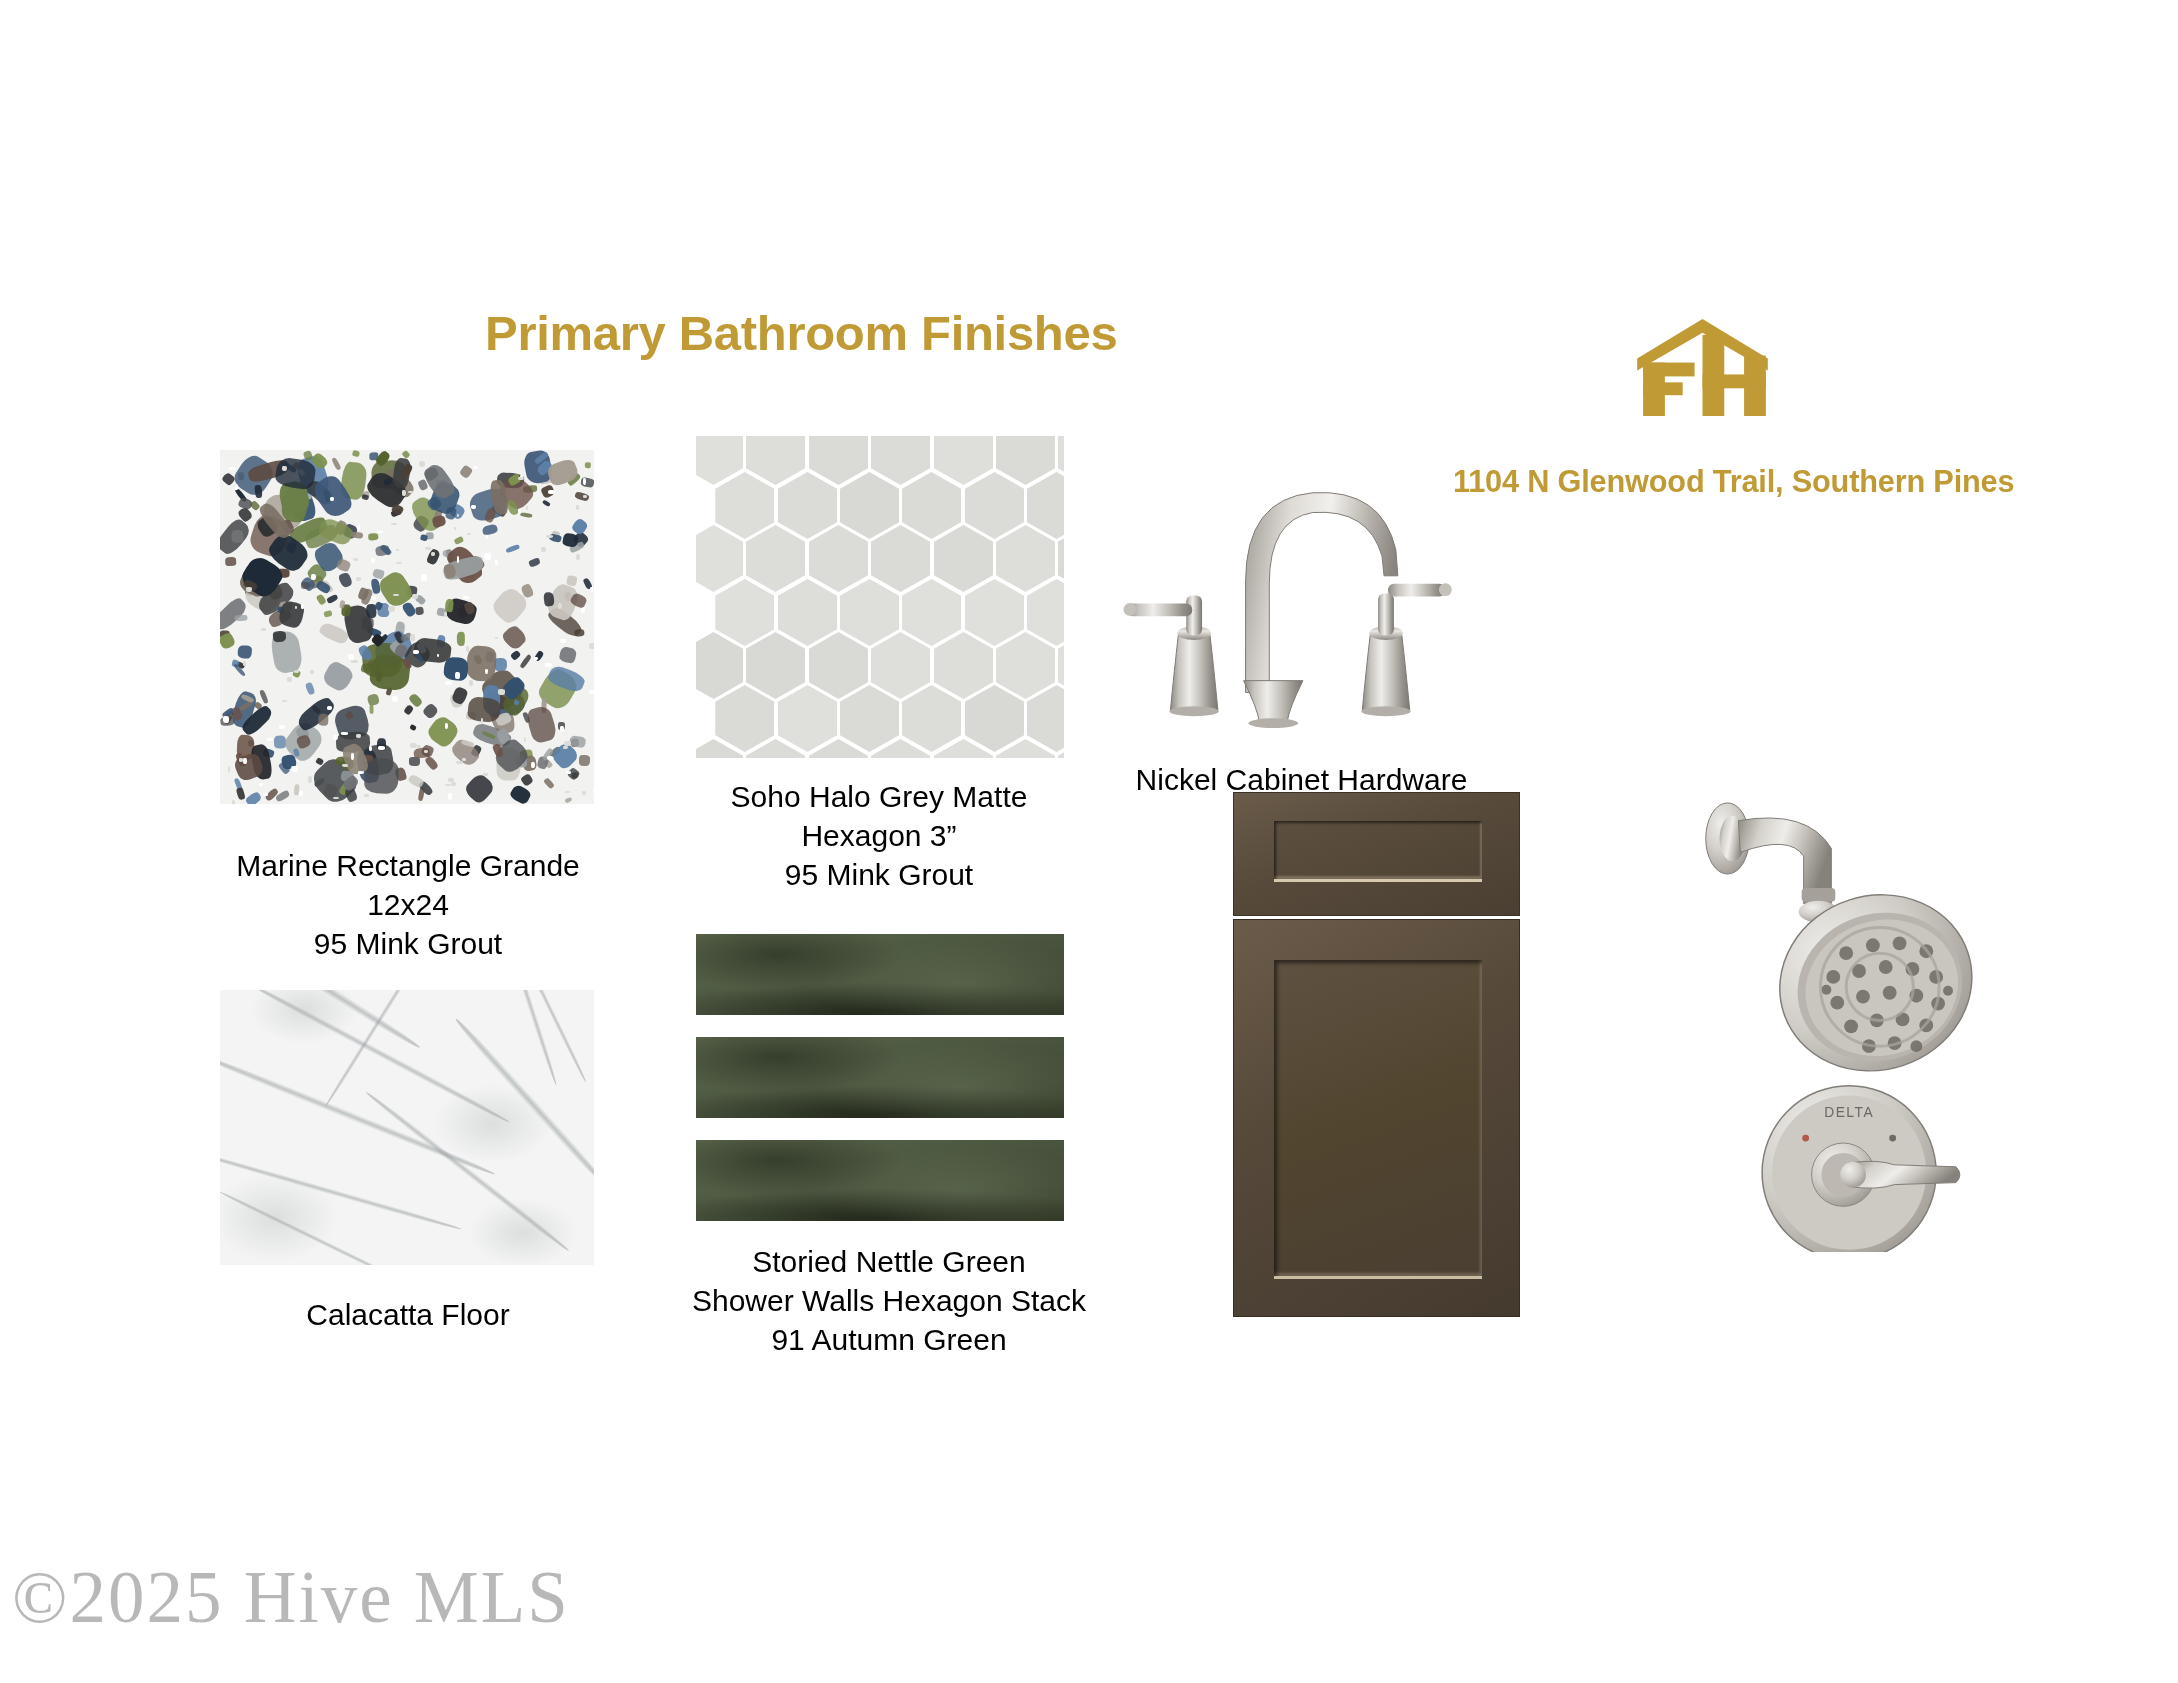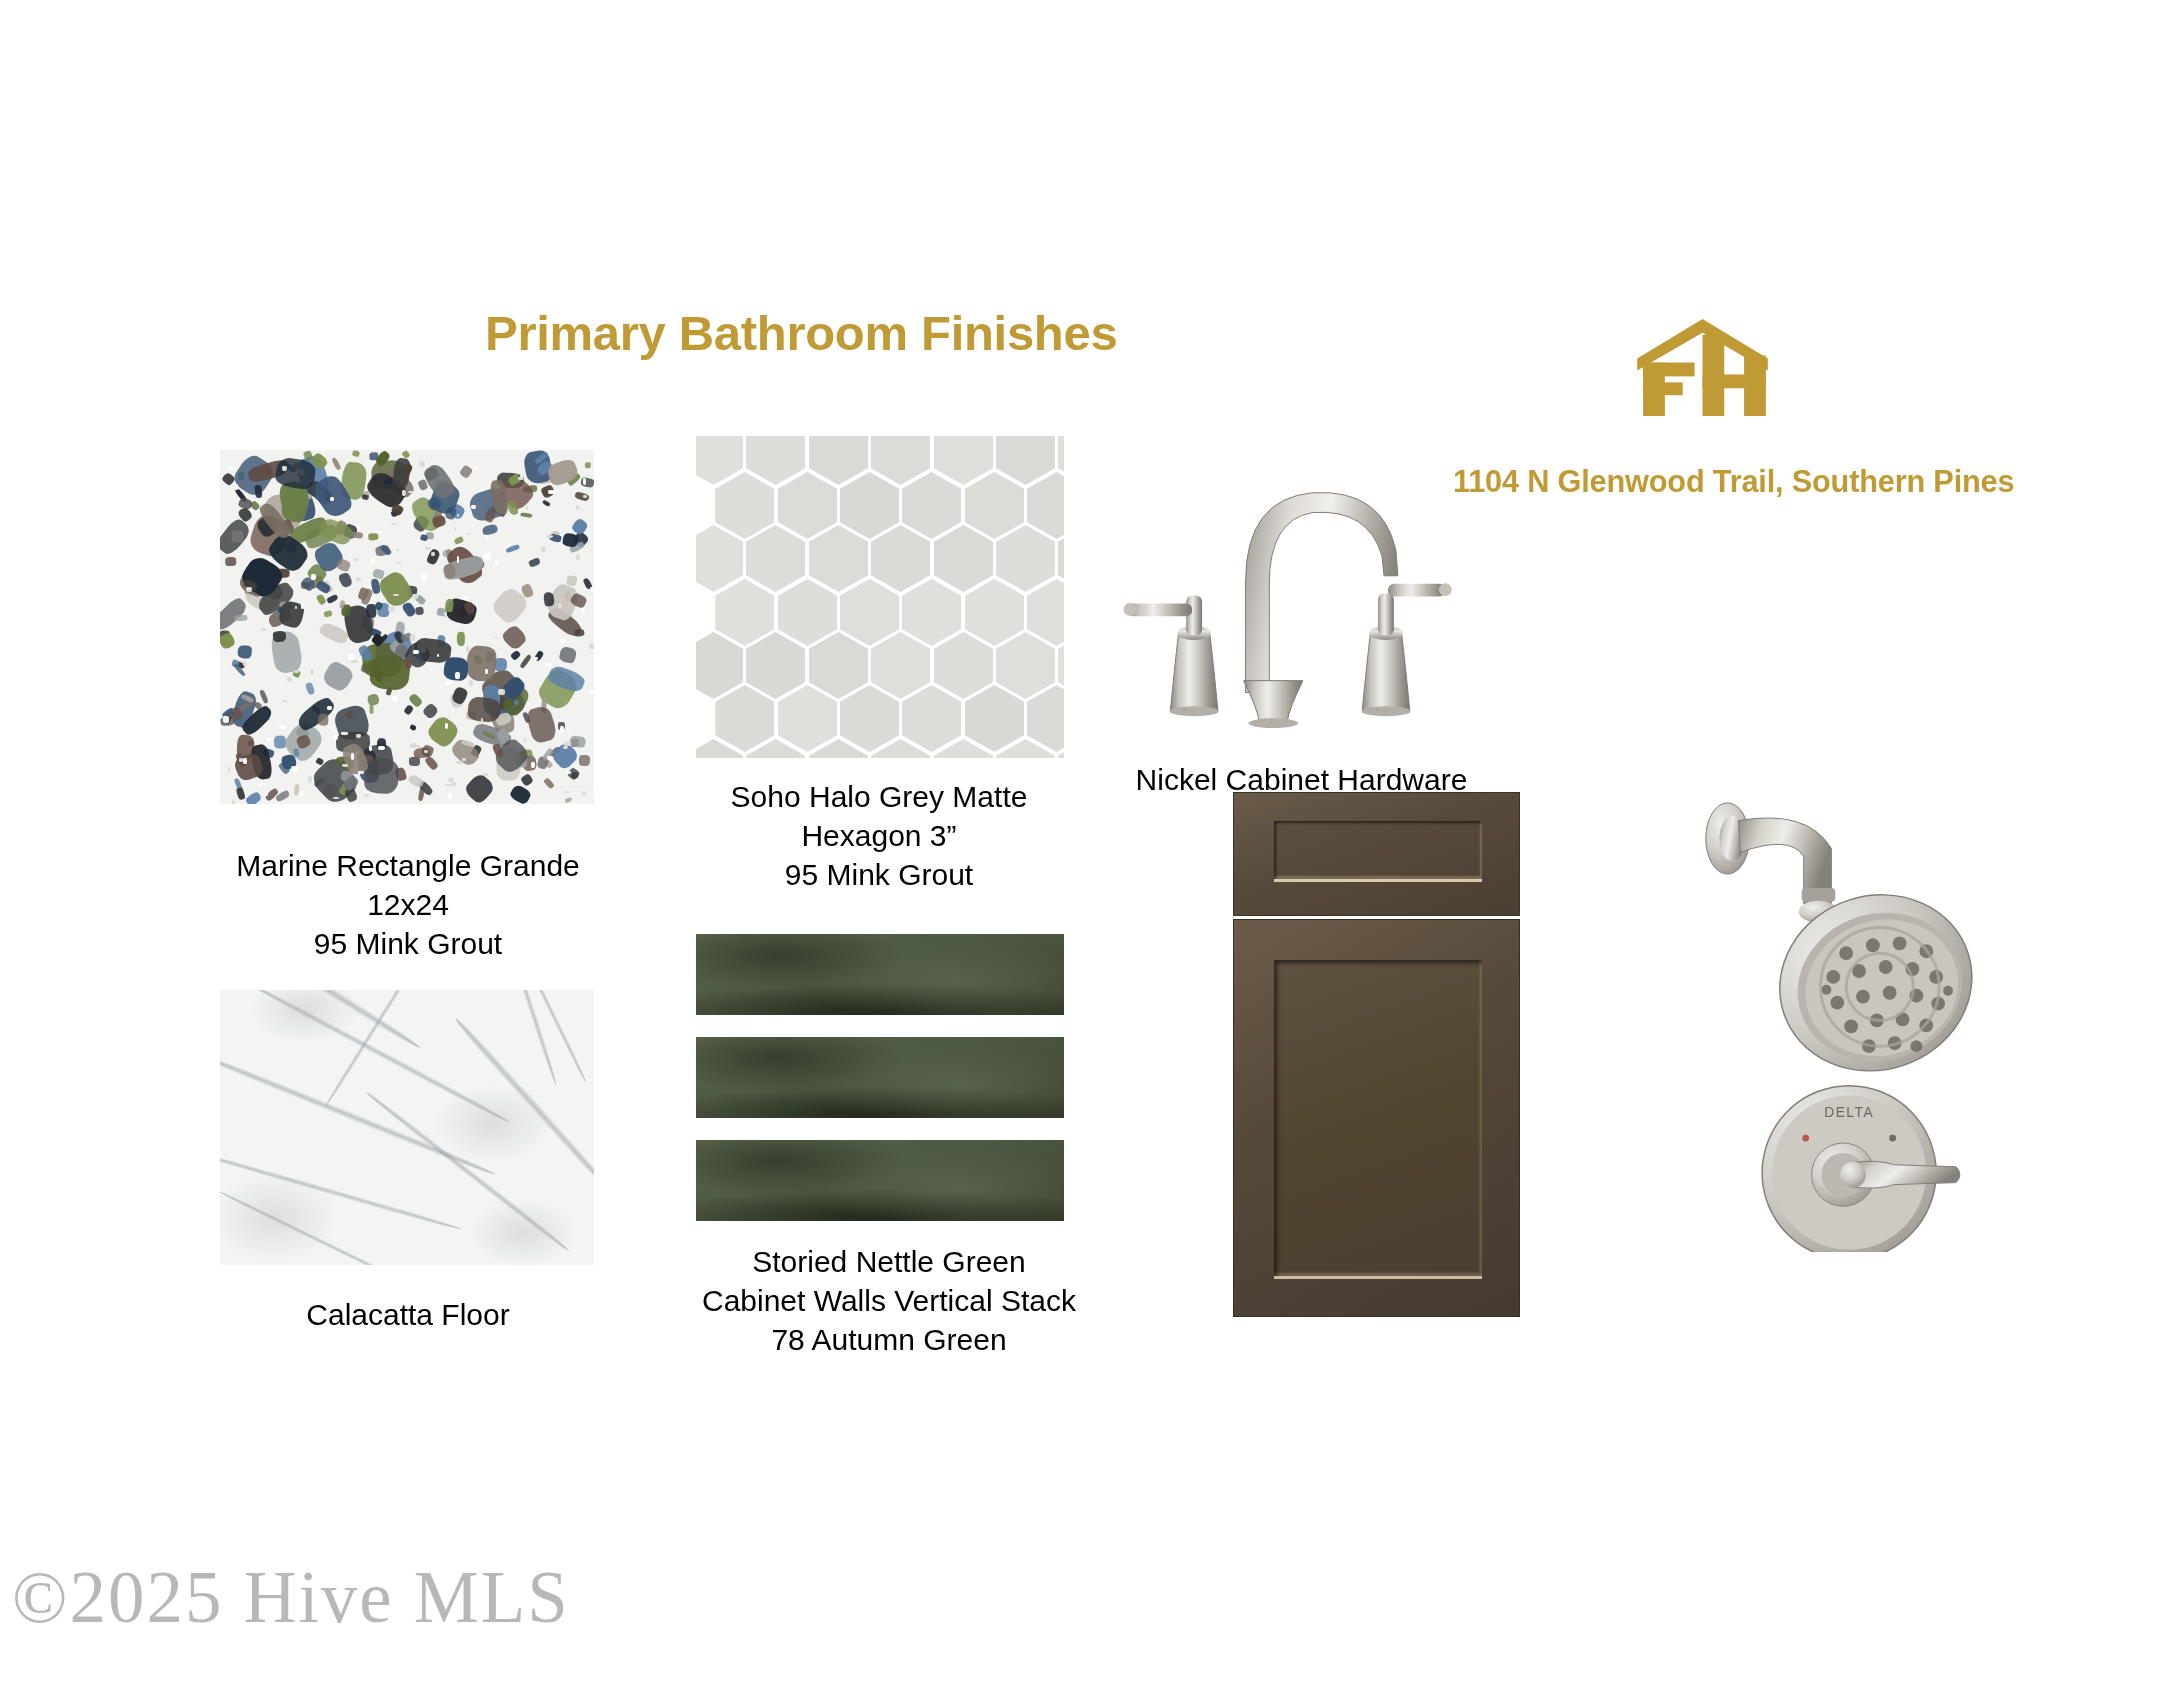--- a/index.html
+++ b/index.html
@@ -677,22 +677,22 @@
     <div>95 Mink Grout</div>
   </div>
 
   <div class="swatch" id="greentiles">
     <div class="gtile" style="top:0px;"></div>
     <div class="gtile" style="top:103px;"></div>
     <div class="gtile" style="top:206px;"></div>
   </div>
   <div class="caption" style="left:681px; top:1242px; width:416px;">
     <div>Storied Nettle Green</div>
-    <div>Cabinet Walls Vertical Stack</div>
-    <div>78 Autumn Green</div>
+    <div>Shower Walls Hexagon Stack</div>
+    <div>91 Autumn Green</div>
   </div>
 
   <div class="swatch" style="left:1119px; top:465px; width:356px; height:277px;">
     <svg viewBox="0 0 360 280" width="356" height="277" aria-hidden="true">
       <defs>
         <linearGradient id="nk1" x1="0" y1="0" x2="1" y2="0">
           <stop offset="0%" stop-color="#8c8882"></stop>
           <stop offset="18%" stop-color="#c8c5c0"></stop>
           <stop offset="40%" stop-color="#efedea"></stop>
           <stop offset="62%" stop-color="#c6c3bd"></stop>

